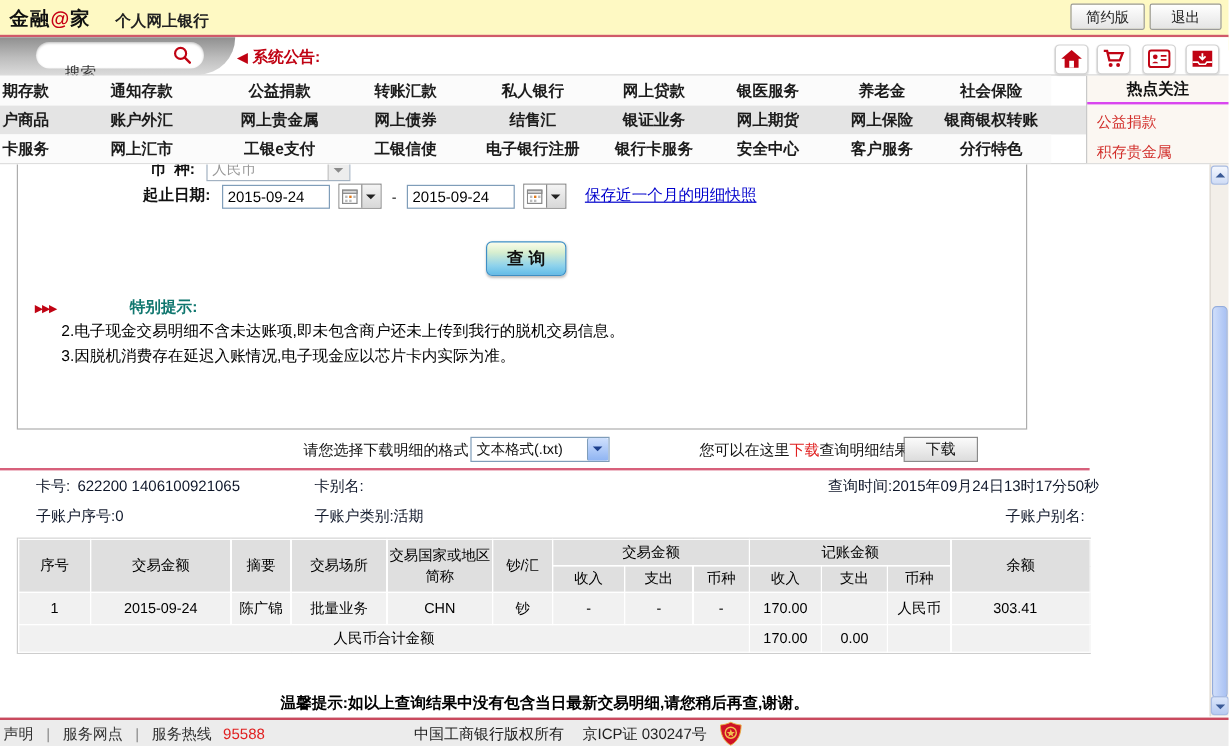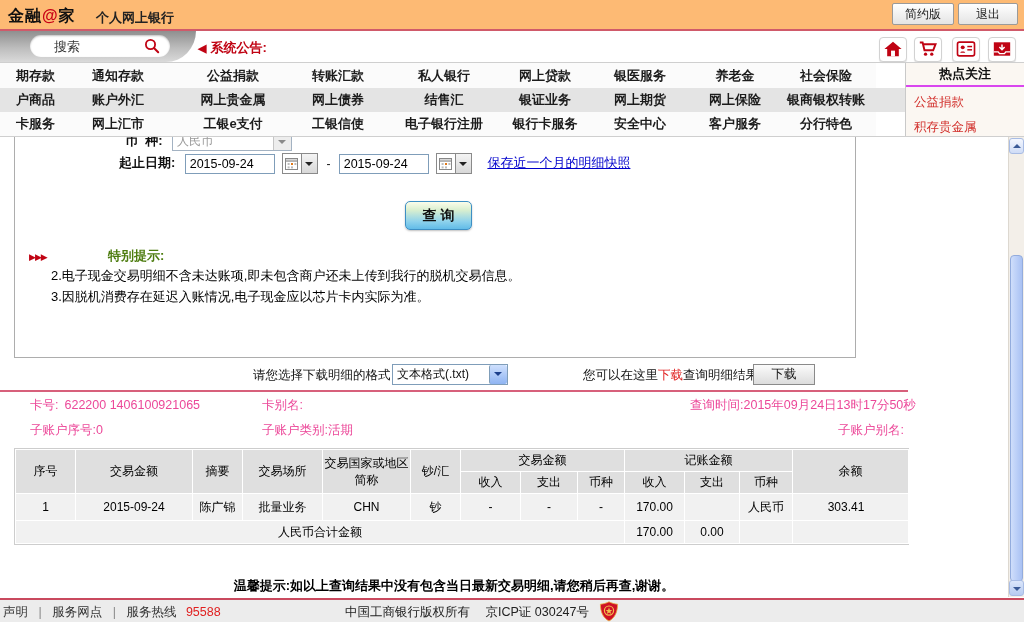--- a/index.html
+++ b/index.html
@@ -1,53 +1,53 @@
 <!DOCTYPE html>
 <html><head>
 <meta charset="utf-8">
 <style>
   html,body{margin:0;padding:0;background:#fff;}
   #app{position:relative;width:1024px;height:622px;overflow:hidden;background:#fff;
        font-family:"Liberation Sans",sans-serif;font-size:12px;color:#111;}
   
-  .topbar{position:absolute;left:0;top:0;width:1024px;height:42px;background:#fdba74;}
+  .topbar{position:absolute;left:0;top:0;width:1024px;height:42px;background:#fef9c3;}
   .brand{position:absolute;left:8px;top:6px;font-size:16px;font-weight:bold;color:#111;letter-spacing:1px;}
   .brand .at{color:#c70016;}
   .brand-sub{position:absolute;left:96px;top:9px;font-size:13px;font-weight:bold;color:#222;}
   .top-btn{position:absolute;top:3px;height:22px;box-sizing:border-box;border:1px solid #9a9a9a;border-radius:2px;
            background:linear-gradient(180deg,#ffffff,#e4e4e4);font-size:12px;color:#222;text-align:center;line-height:20px;cursor:pointer;}
   .btn-simple{left:892px;width:62px;text-align:center;}
   .btn-logout{left:958px;width:60px;}
   .topline{position:absolute;left:0;top:29px;width:1024px;height:2px;background:#d05a6a;}
   
   .header{position:absolute;left:0;top:31px;width:1024px;height:31px;background:#fff;}
   .search-tab{position:absolute;left:0;top:0;width:196px;height:31px;
               background:linear-gradient(180deg,#8f8f8f 0%,#bdbdbd 55%,#dadada 100%);
               border-bottom-right-radius:30px 31px;}
   .search-pill{position:absolute;left:30px;top:4px;width:140px;height:22px;background:#fff;border-radius:12px;
                box-shadow:inset 0 1px 2px rgba(0,0,0,.25);}
-  .search-pill input{position:absolute;left:22px;top:2px;width:88px;height:17px;border:none;outline:none;
+  .search-pill input{position:absolute;left:22px;top:16px;width:88px;height:17px;border:none;outline:none;
                      font-family:"Liberation Sans",sans-serif;font-size:13px;color:#0c4a6e;background:transparent;}
   .search-pill input::placeholder{color:#333;opacity:1;}
   .mag{position:absolute;right:10px;top:3px;width:16px;height:16px;}
   .announce{position:absolute;left:198px;top:8px;font-size:13px;font-weight:bold;color:#c00313;}
   .announce .mark{font-size:11px;margin-right:4px;}
   .qicon{position:absolute;top:6px;width:28px;height:25px;box-sizing:border-box;border:1px solid #d2d2d2;border-radius:4px;
          background:#fff;box-shadow:0 1px 1px rgba(0,0,0,.12);cursor:pointer;padding:0;text-align:center;}
   .qicon svg{margin-top:2px;}
   
   .nav{position:absolute;left:0;top:62px;width:1024px;height:75px;border-top:1px solid #cfcfcf;border-bottom:1px solid #cfcfcf;box-sizing:border-box;}
   .nav-row{position:relative;width:876px;height:24px;display:grid;
            grid-template-columns:62px 112px 118px 92px 120px 82px 108px 82px 100px;
            align-items:center;font-size:13px;font-weight:bold;color:#1c1c1c;}
   .nav-row.r1{background:#fbfbfb;height:25px;}
   .nav-row.r2{background:#e4e4e4;width:905px;height:24px;}
   .nav-row.r3{background:#fbfbfb;height:24px;}
   .nav-cell{text-align:center;cursor:pointer;white-space:nowrap;}
-  .nav-cell.clip{text-align:left;padding-left:16px;}
+  .nav-cell.clip{text-align:left;padding-left:2px;}
   .hot{position:absolute;left:905px;top:0;width:119px;height:73px;background:#fbf7f2;border-left:1px solid #c9c9c9;box-sizing:border-box;}
   .hot-title{height:22px;line-height:22px;text-align:center;font-size:13px;font-weight:bold;color:#111;border-bottom:2px solid #d946ef;}
   .hot-link{display:block;padding:5px 0 0 8px;font-size:12.5px;color:#d2302c;cursor:pointer;line-height:20px;}
   
   .content{position:absolute;left:0;top:137px;width:1008px;height:460px;background:#fff;overflow:hidden;}
   .form-box{position:absolute;left:14px;top:-19px;width:842px;height:240px;box-sizing:border-box;
             border:1px solid #adadad;background:#fff;}
   .frow{position:absolute;white-space:nowrap;}
   .form-label{font-weight:bold;font-size:13px;color:#111;white-space:pre;}
   .sel{display:inline-flex;align-items:center;box-sizing:border-box;height:19px;border:1px solid #a3b2c2;background:#fff;vertical-align:middle;cursor:default;}
@@ -63,36 +63,36 @@
   .cal-btn .cal-dd i{position:absolute;left:3px;top:8px;border:4px solid transparent;border-top-color:#222;}
   .dash{margin:0 5px;vertical-align:middle;}
   a.blue-link{color:#0000cc;text-decoration:underline;cursor:pointer;}
   .query-btn{position:absolute;left:390px;top:82px;width:67px;height:29px;box-sizing:border-box;border:1px solid #3d8fc4;border-radius:5px;
              background:linear-gradient(180deg,#fbfdea 0%,#d9efcf 30%,#8ed2ec 72%,#62bce8 100%);
              font-family:"Liberation Sans",sans-serif;font-size:14px;font-weight:bold;color:#111;cursor:pointer;
              box-shadow:0 1px 2px rgba(0,0,0,.25);}
   .notes{position:absolute;left:0;top:128px;width:836px;}
   .notes-title{padding-left:14px;}
   .notes-arrows{color:#c00313;font-size:9px;letter-spacing:-1px;margin-right:10px;}
-  .notes-label{color:#4d7c0f;font-weight:bold;font-size:13px;padding-left:48px;}
+  .notes-label{color:#0f766e;font-weight:bold;font-size:13px;padding-left:48px;}
   .notes p{margin:0;padding:0 2px;text-indent:34px;font-size:13px;color:#000;line-height:21px;}
   .notes p.first{margin-top:9px;}
   
   .dl-row{position:absolute;left:0;top:227px;width:1008px;height:22px;font-size:12.5px;}
   .dl-label{position:absolute;left:253px;top:3px;}
   .dl-select{position:absolute;left:392px;top:0;width:116px;height:21px;border-color:#7f9db9;}
   .dl-select .sel-arrow{background:linear-gradient(180deg,#cfe0fd,#8fb4f2);border-left:1px solid #7f9db9;border-radius:2px;}
   .dl-select .sel-arrow i{border-top-color:#1c3f8c;}
   .dl-hint{position:absolute;left:583px;top:3px;}
   .dl-hint .red{color:#e02020;}
   .dl-btn{position:absolute;left:753px;top:0;width:62px;height:21px;box-sizing:border-box;border:1px solid #8a8a8a;
           background:linear-gradient(180deg,#fbfbfb,#dcdcdc);font-size:12.5px;color:#111;cursor:pointer;}
   .divider{position:absolute;left:0;top:253px;width:908px;height:2px;background:#d7607b;}
   
-  .acct{position:absolute;font-size:12.5px;color:#ec4899;white-space:nowrap;}
+  .acct{position:absolute;font-size:12.5px;color:#0f172a;white-space:nowrap;}
   .acct .lbl{font-weight:normal;}
   .acct .val{margin-left:6px;}
   
   .table-wrap{position:absolute;left:14px;top:311px;width:893px;border:1px solid #cdcdcd;}
   table.detail{border-collapse:collapse;width:893px;table-layout:fixed;font-size:12px;color:#000;}
   table.detail th,table.detail td{border:1px solid #fff;text-align:center;font-weight:normal;overflow:hidden;white-space:nowrap;}
   table.detail thead th{background:#dfdfdf;height:19px;}
   table.detail tbody td{background:#f1f1f1;}
   tr.data-row td{height:24px;}
   tr.total-row td{height:20px;}

